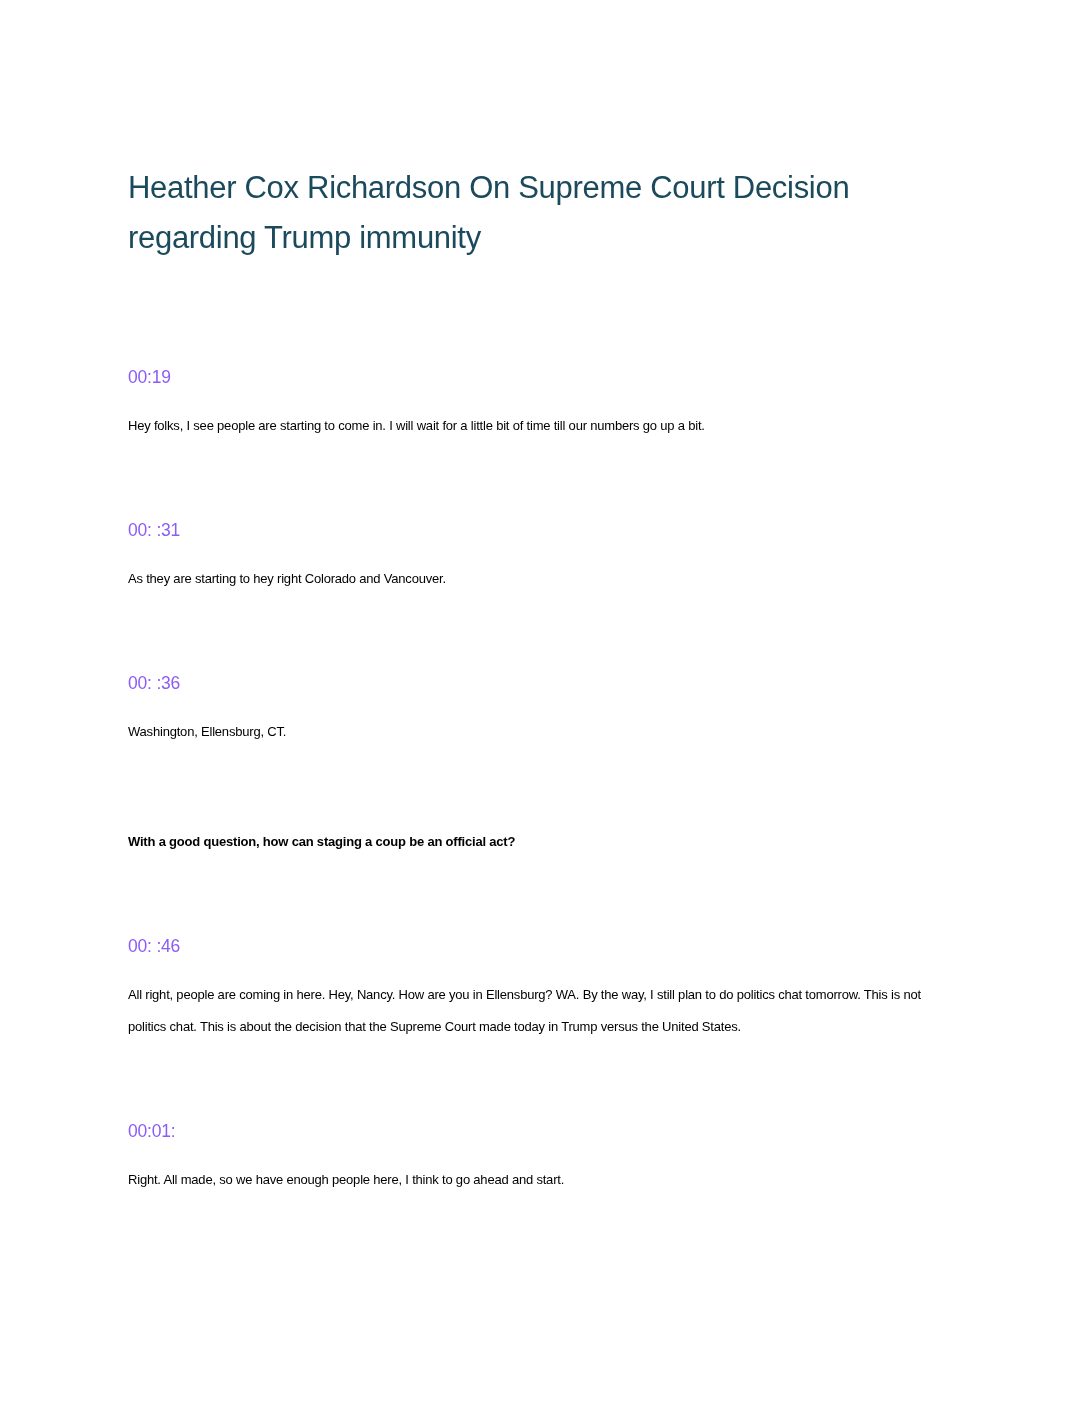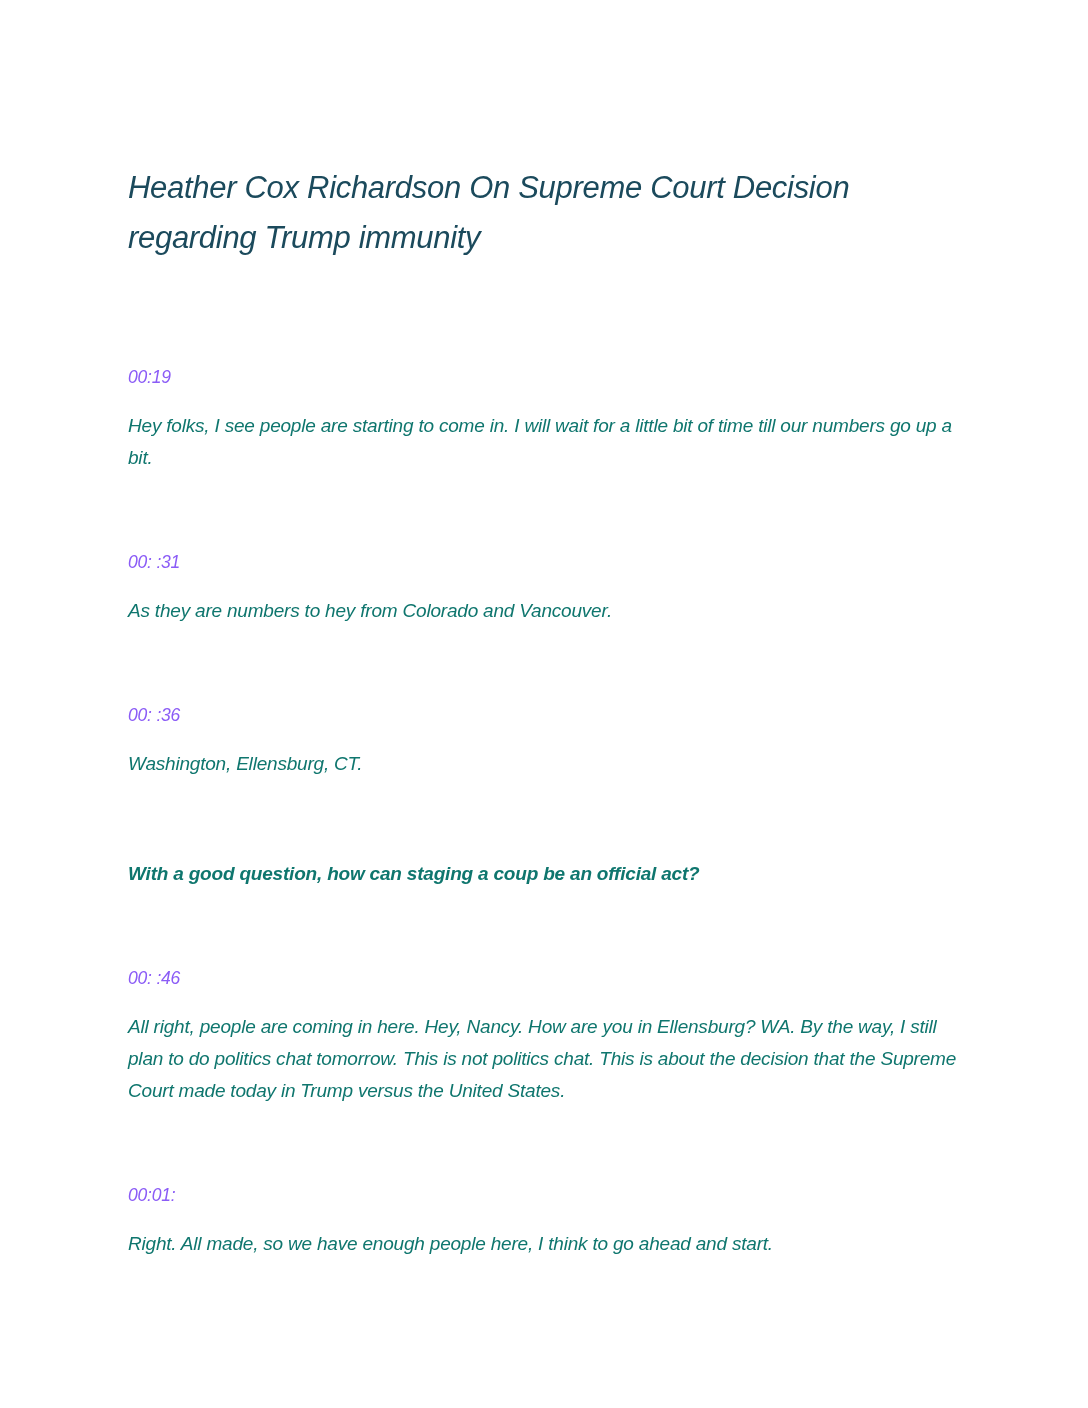--- a/index.html
+++ b/index.html
@@ -11,21 +11,20 @@
     width: 1088px;
     height: 1408px;
     font-family: "Liberation Sans", sans-serif;
     overflow: hidden;
   }
   .page {
     box-sizing: border-box;
     width: 1088px;
     height: 1368px;
     padding: 163px 128px 0 128px;
-    font-style: italic;
   }
   h1.doc-title {
     margin: 0 0 104px 0;
     font-size: 31px;
     line-height: 50px;
     font-weight: 400;
     letter-spacing: -0.3px;
     color: #1b4a5c;
     max-width: 800px;
   }
@@ -34,44 +33,44 @@
   }
   .entry .time {
     font-size: 17.5px;
     line-height: 20px;
     color: #8b5cf6;
     letter-spacing: -0.2px;
     margin-bottom: 23px;
   }
   .entry .text {
     margin: 0;
-    font-size: 19px;
+    font-size: 13px;
     line-height: 32px;
-    color: #0f766e;
+    color: #000000;
     letter-spacing: -0.2px;
     max-width: 836px;
   }
   .entry .text.bold {
     font-weight: 700;
   }
 </style>
 </head>
 <body>
 
 <main class="page">
   <h1 class="doc-title">Heather Cox Richardson On Supreme Court Decision regarding Trump immunity</h1>
   <section id="transcript">
   <div class="entry">
     <div class="time">00:19</div>
     <p class="text">Hey folks, I see people are starting to come in. I will wait for a little bit of time till our numbers go up a bit.</p>
   </div>
 
   <div class="entry">
     <div class="time">00: :31</div>
-    <p class="text">As they are numbers to hey from Colorado and Vancouver.</p>
+    <p class="text">As they are starting to hey right Colorado and Vancouver.</p>
   </div>
 
   <div class="entry">
     <div class="time">00: :36</div>
     <p class="text">Washington, Ellensburg, CT.</p>
   </div>
 
   <div class="entry">
     <p class="text bold">With a good question, how can staging a coup be an official act?</p>
   </div>

